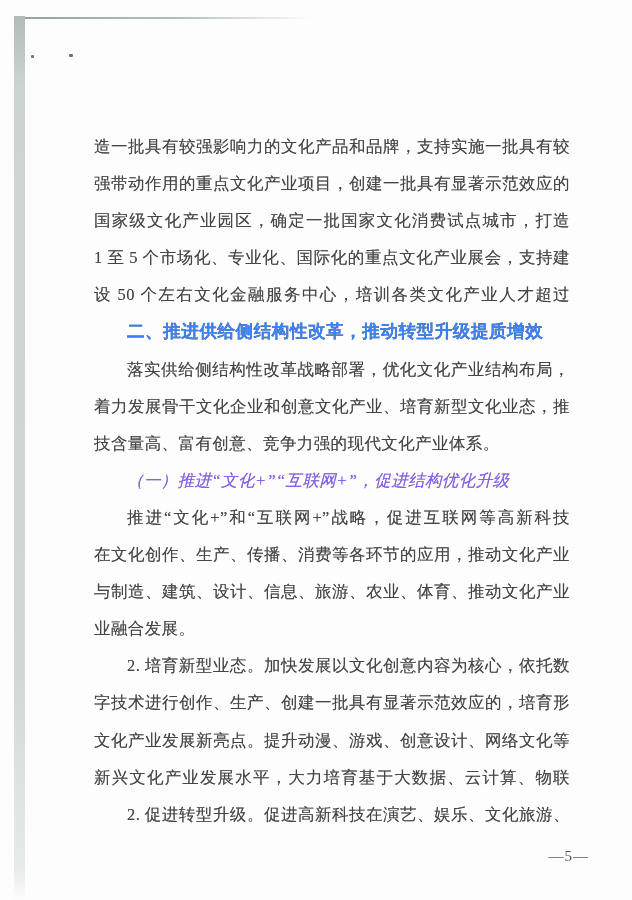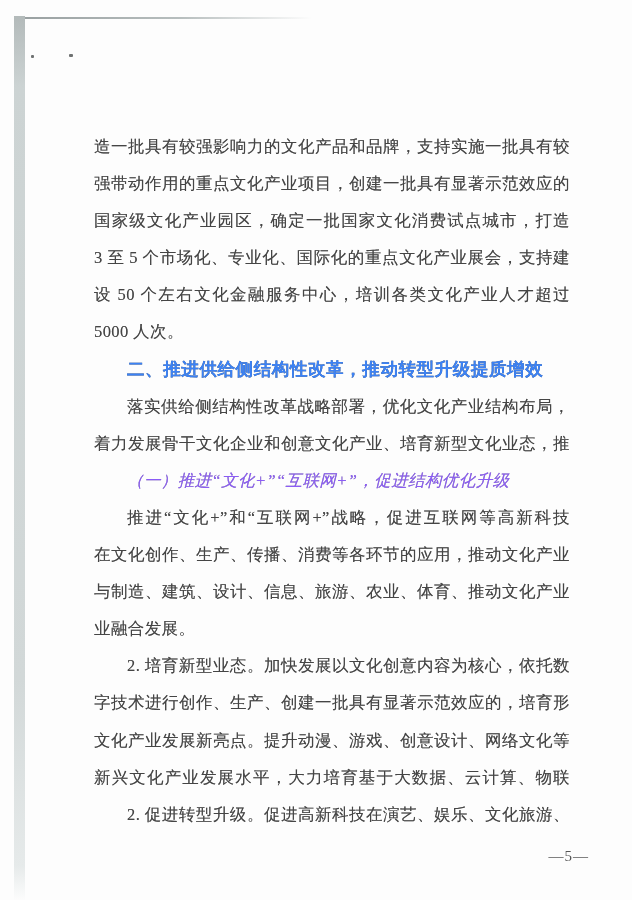--- a/index.html
+++ b/index.html
@@ -83,26 +83,26 @@
 <div class="scan-edge-top"></div>
 <div class="scan-edge-left"></div>
 <div class="scan-edge-bottom"></div>
 <div class="speck speck-1"></div>
 <div class="speck speck-2"></div>
 
 <div class="doc-body" id="doc-body">
     <div class="line body fill">造一批具有较强影响力的文化产品和品牌，支持实施一批具有较</div>
     <div class="line body fill">强带动作用的重点文化产业项目，创建一批具有显著示范效应的</div>
     <div class="line body fill">国家级文化产业园区，确定一批国家文化消费试点城市，打造</div>
-    <div class="line body fill">3 至 5 个市场化、专业化、国际化的重点文化产业展会，支持建</div>
+    <div class="line body fill">1 至 5 个市场化、专业化、国际化的重点文化产业展会，支持建</div>
     <div class="line body fill">设 50 个左右文化金融服务中心，培训各类文化产业人才超过</div>
-    <div class="line body">5000 人次。</div>
     <div class="line heading indent">二、推进供给侧结构性改革，推动转型升级提质增效</div>
     <div class="line body indent fill">落实供给侧结构性改革战略部署，优化文化产业结构布局，</div>
     <div class="line body fill">着力发展骨干文化企业和创意文化产业、培育新型文化业态，推</div>
+    <div class="line body">技含量高、富有创意、竞争力强的现代文化产业体系。</div>
     <div class="line subheading indent">（一）推进“文化+”“互联网+”，促进结构优化升级</div>
     <div class="line body indent fill">推进“文化+”和“互联网+”战略，促进互联网等高新科技</div>
     <div class="line body fill">在文化创作、生产、传播、消费等各环节的应用，推动文化产业</div>
     <div class="line body fill">与制造、建筑、设计、信息、旅游、农业、体育、推动文化产业</div>
     <div class="line body">业融合发展。</div>
     <div class="line body indent fill">2. 培育新型业态。加快发展以文化创意内容为核心，依托数</div>
     <div class="line body fill">字技术进行创作、生产、创建一批具有显著示范效应的，培育形成</div>
     <div class="line body fill">文化产业发展新亮点。提升动漫、游戏、创意设计、网络文化等</div>
     <div class="line body fill">新兴文化产业发展水平，大力培育基于大数据、云计算、物联网、</div>
     <div class="line body indent fill">2. 促进转型升级。促进高新科技在演艺、娱乐、文化旅游、</div>

